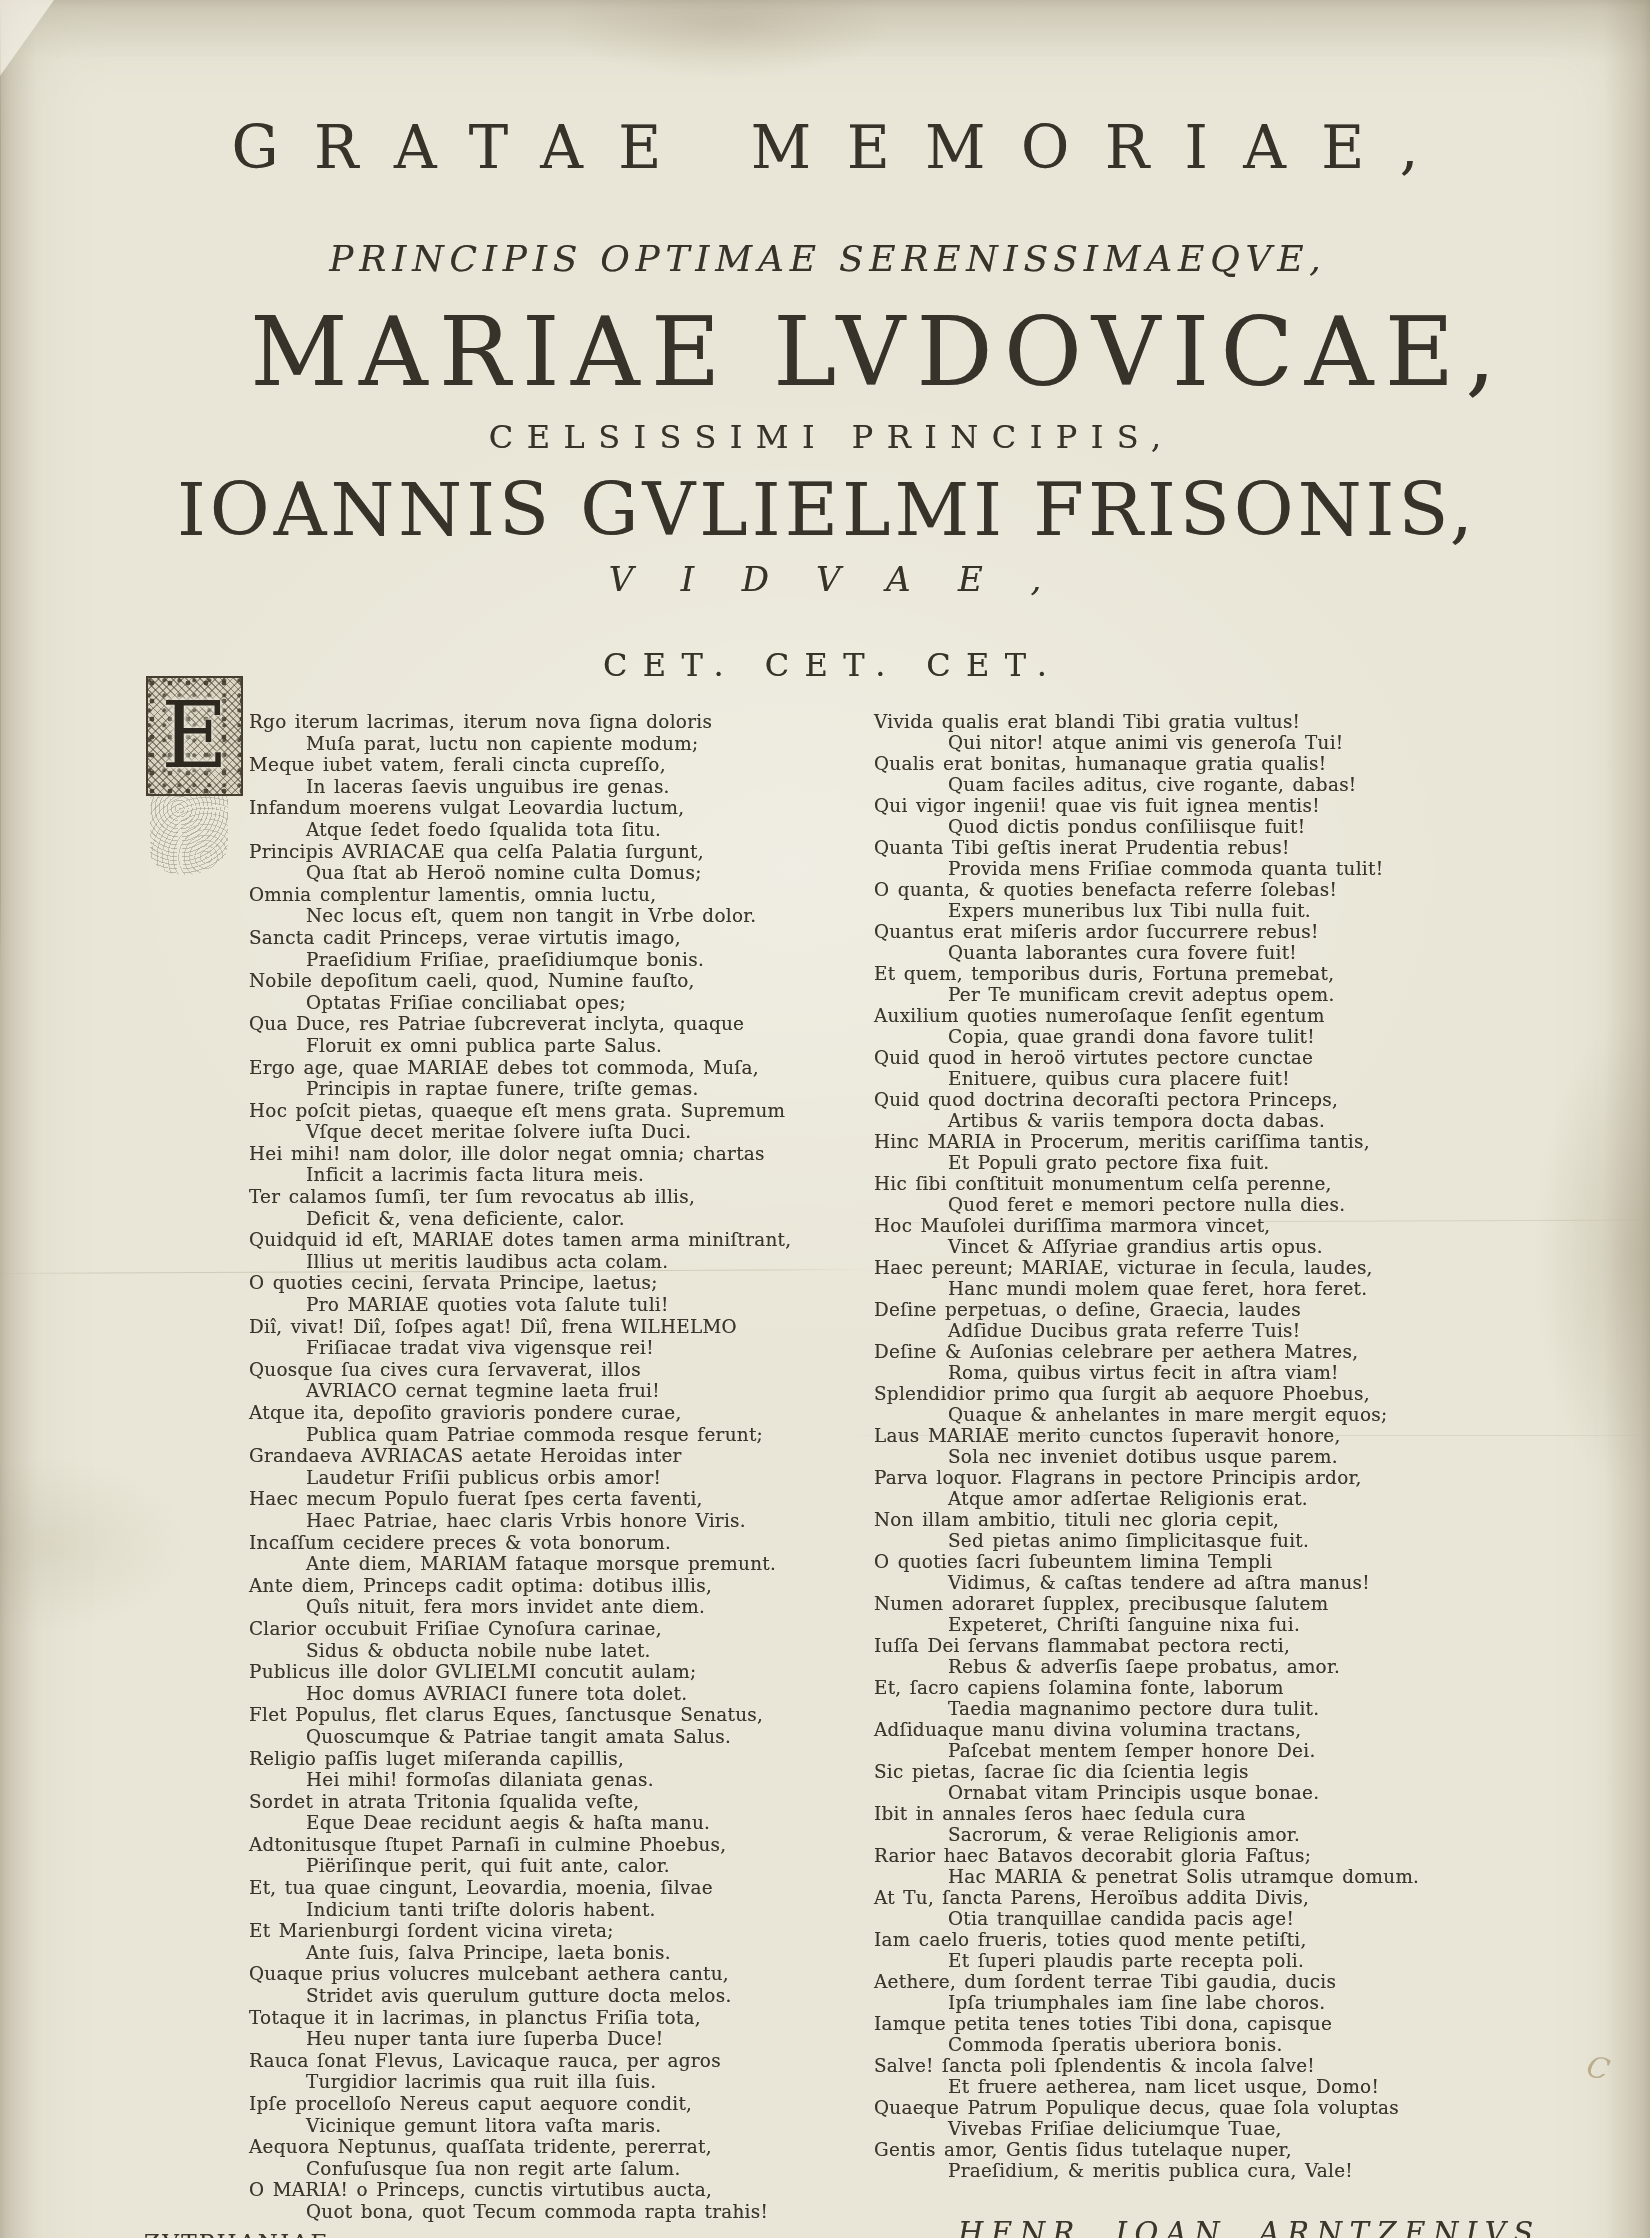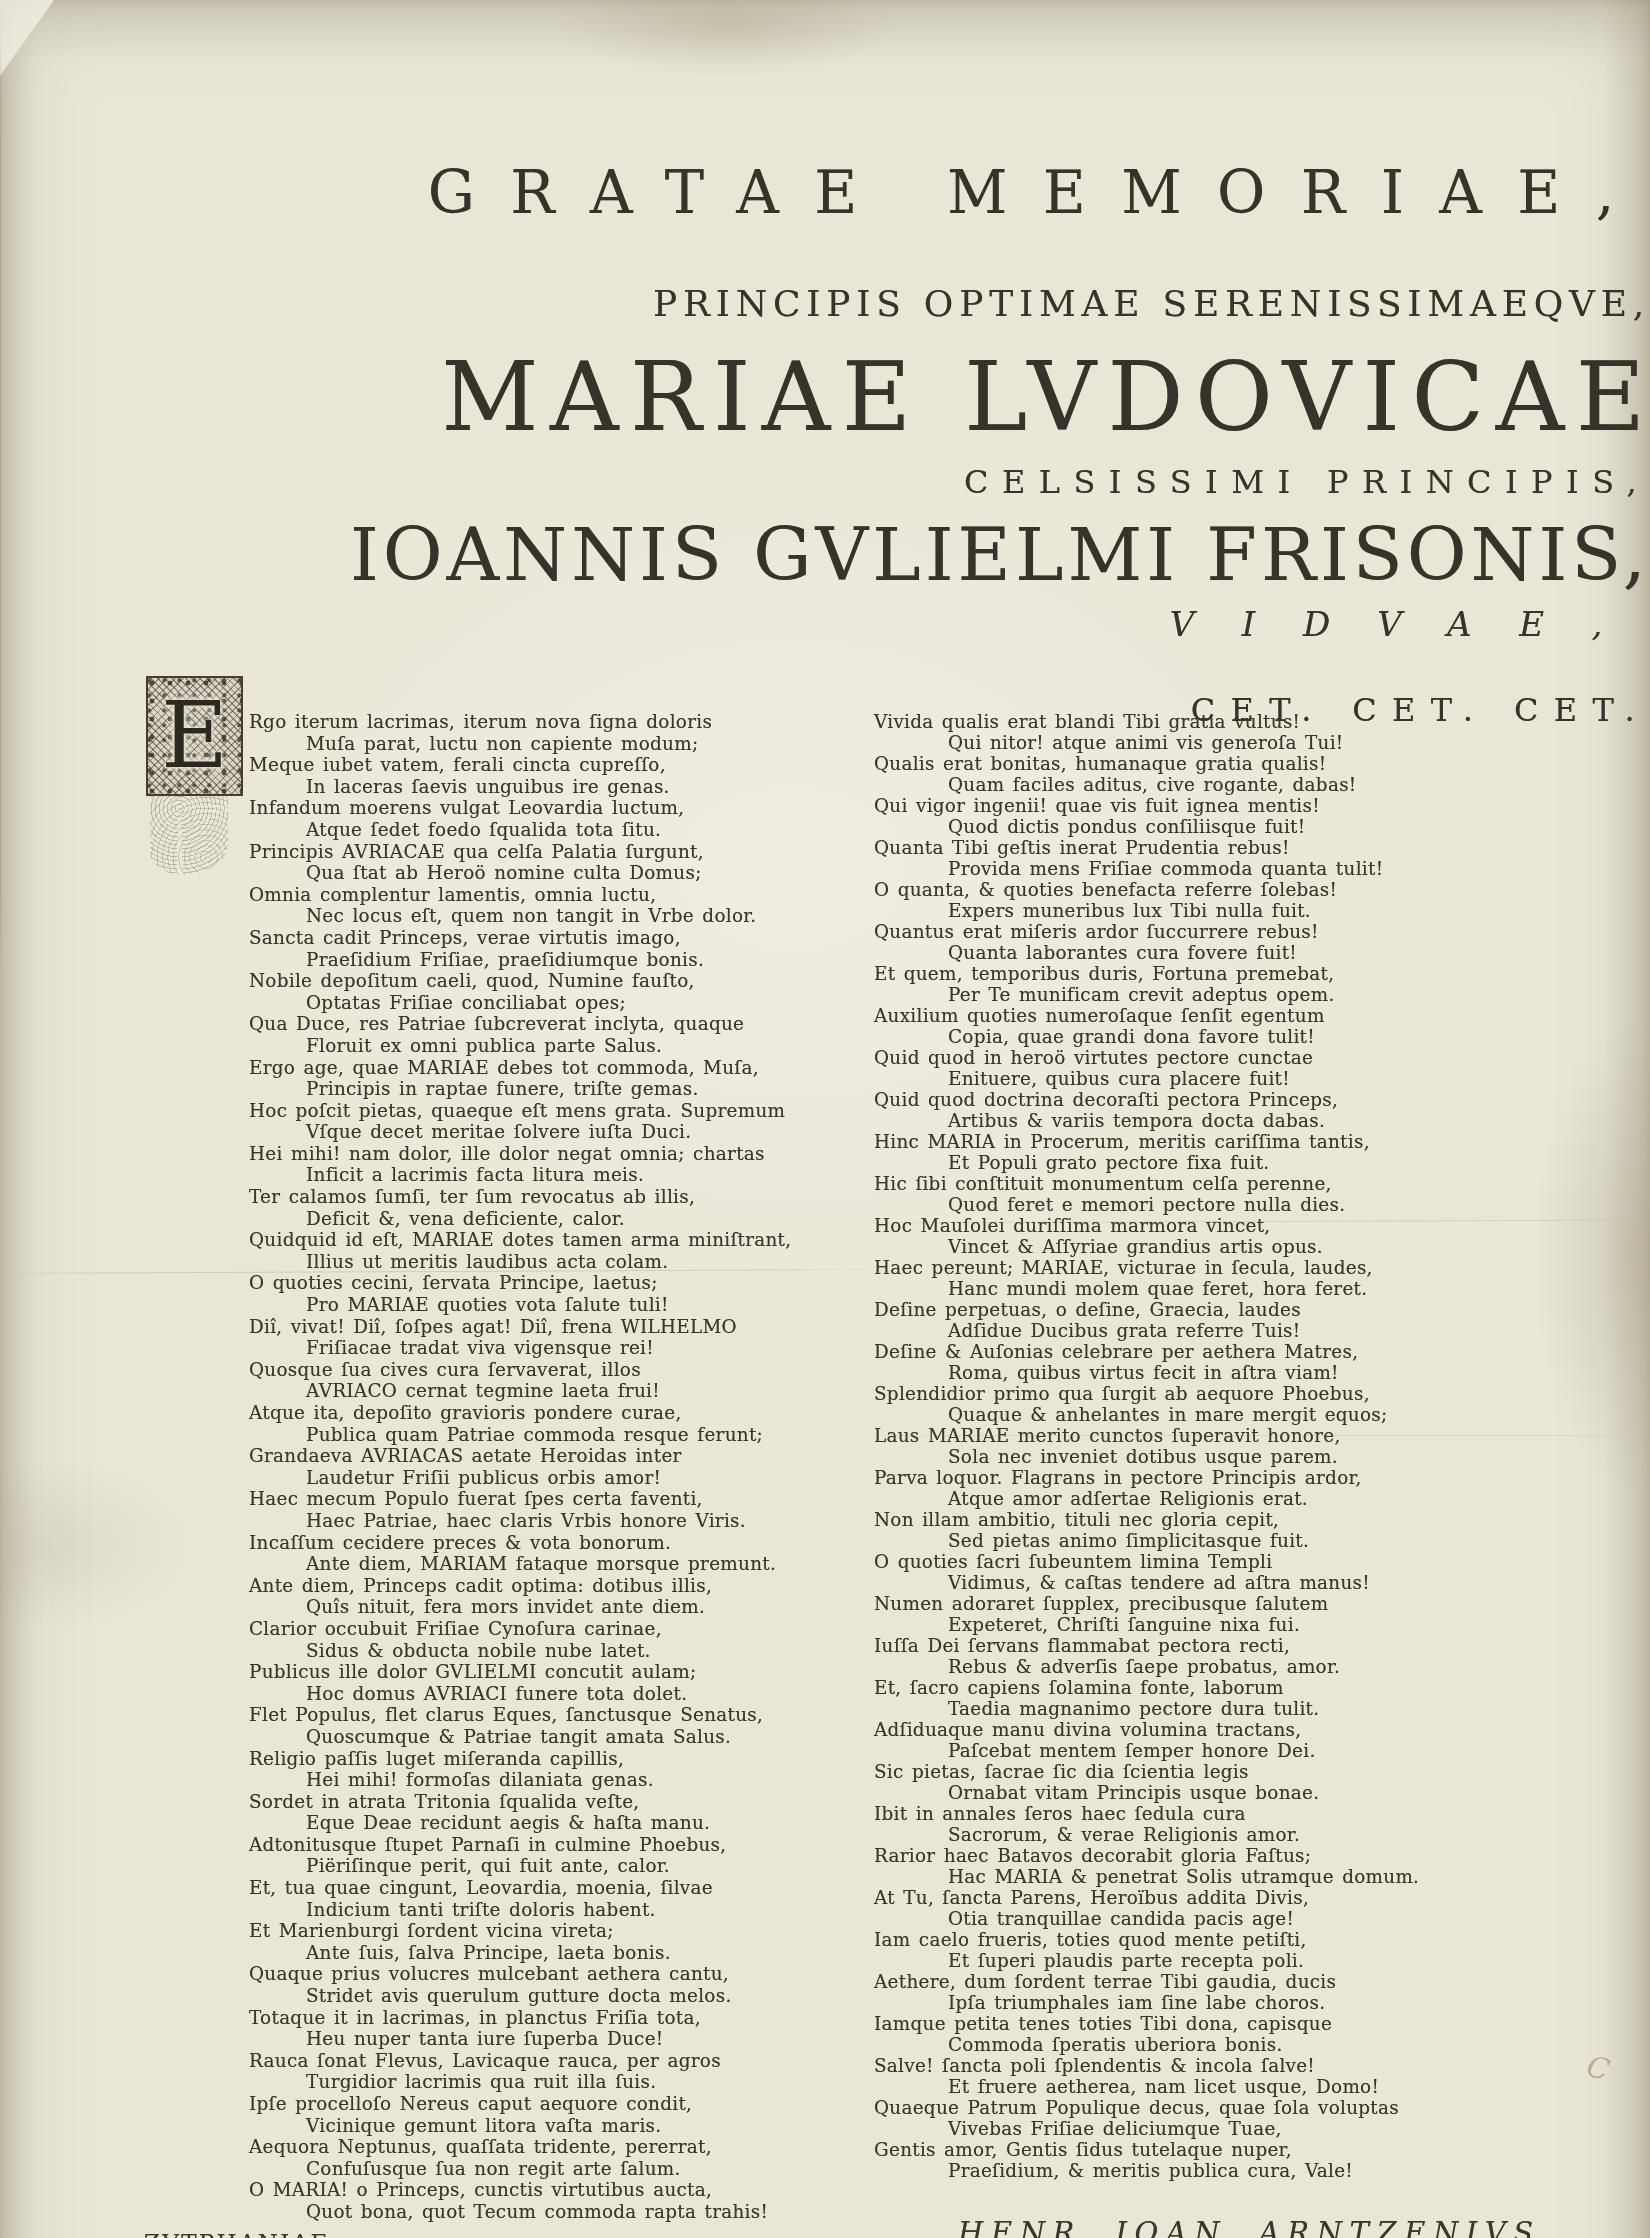--- a/index.html
+++ b/index.html
@@ -25,23 +25,23 @@
   
   .crease{position:absolute;background:linear-gradient(90deg, rgba(0,0,0,0), rgba(135,124,96,.5) 12%, rgba(135,124,96,.5) 88%, rgba(0,0,0,0));height:1.3px;opacity:.5;}
   .crease-h1{left:-9px;top:1271px;width:878px;transform:rotate(-.25deg);}
   .crease-h2{left:846px;top:1221px;width:815px;opacity:.38;transform:rotate(-.2deg);}
   .crease-h3{left:846px;top:1435px;width:815px;opacity:.3;}
   .crease-v{left:859px;top:1446px;width:1.3px;height:968px;opacity:.42;
     background:linear-gradient(180deg, rgba(0,0,0,0), rgba(120,110,84,.55) 15%, rgba(120,110,84,.55) 92%, rgba(0,0,0,0));}
 
   
   header{position:absolute;left:0;top:0;width:100%;}
-  .hline{position:absolute;left:0;width:100%;text-align:right;white-space:nowrap;color:#38332a;margin-top:45px;}
+  .hline{position:absolute;left:0;width:100%;text-align:center;white-space:nowrap;color:#38332a;}
   .h-gratae   {top:113px; font-size:59px; letter-spacing:.60em; text-indent:.60em;}
-  .h-principis{top:238px; font-size:36px;  letter-spacing:.16em; text-indent:.16em;}
+  .h-principis{top:238px; font-size:36px;  font-style:italic; letter-spacing:.16em; text-indent:.16em;}
   .h-mariae   {top:297px; font-size:95px; letter-spacing:.12em; text-indent:.12em;padding-left:48px;}
   .h-celsissimi{top:418px; font-size:32px; letter-spacing:.42em; text-indent:.42em;}
   .h-ioannis  {top:467px;font-size:73px; letter-spacing:.055em; text-indent:.055em;}
   .h-viduae   {top:559px;font-size:34px;  font-style:italic; letter-spacing:1.4em; text-indent:1.4em;}
   .h-cet      {top:646px;font-size:32px;  letter-spacing:.48em; text-indent:.48em;}
   .hline, .col, .footer-place, .footer-author{text-shadow:0 0 0.4px rgba(55,48,38,.5);}
 
   
   .dropcap{position:absolute;left:146px;top:676px;width:97px;height:199px;}
   .dropcap .frame{

